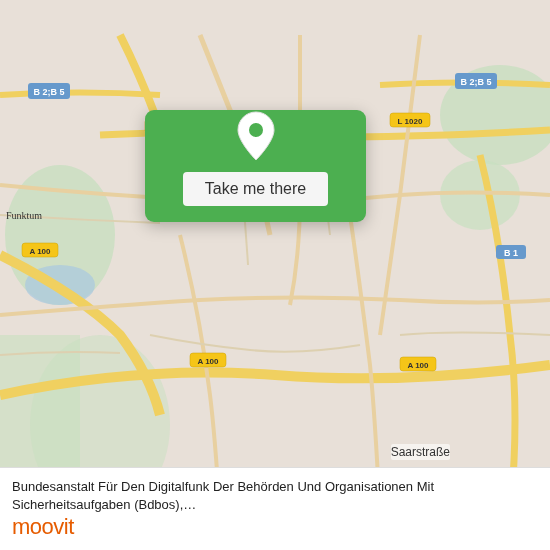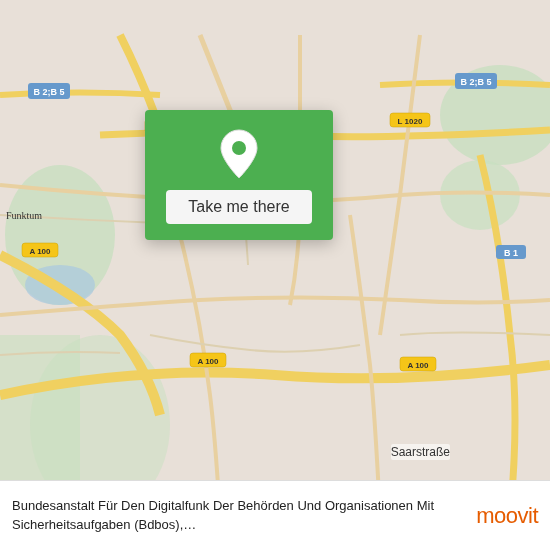--- a/index.html
+++ b/index.html
@@ -23,27 +23,27 @@
       position: absolute;
       top: 0; left: 0;
       width: 100%; height: 100%;
     }
 
     
     #location-card {
       position: absolute;
       top: 110px;
       left: 145px;
-      width: 188px;
+      width: 221px;
       background-color: #4caf50;
-      border-radius: 4px;
+      border-radius: 9px;
       display: flex;
       flex-direction: column;
       align-items: center;
-      padding: 18px 20px 16px 20px;
+      padding: 0 20px 16px 20px;
       box-shadow: 0 4px 16px rgba(0,0,0,0.25);
     }
 
     #pin-icon {
       width: 44px;
       height: 52px;
       margin-bottom: 10px;
     }
 
     #take-me-there-btn {
@@ -60,24 +60,25 @@
 
     
     #bottom-bar {
       position: absolute;
       bottom: 0;
       left: 0;
       right: 0;
       background: #fff;
       padding: 10px 12px 10px 12px;
       display: flex;
-      align-items: center;
+      align-items: flex-start;
       justify-content: space-between;
       border-top: 1px solid #ddd;
       min-height: 70px;
+      flex-direction: column;
     }
 
     #bottom-text {
       font-size: 13px;
       color: #222;
       line-height: 1.4;
       flex: 1;
       padding-right: 10px;
     }
 

